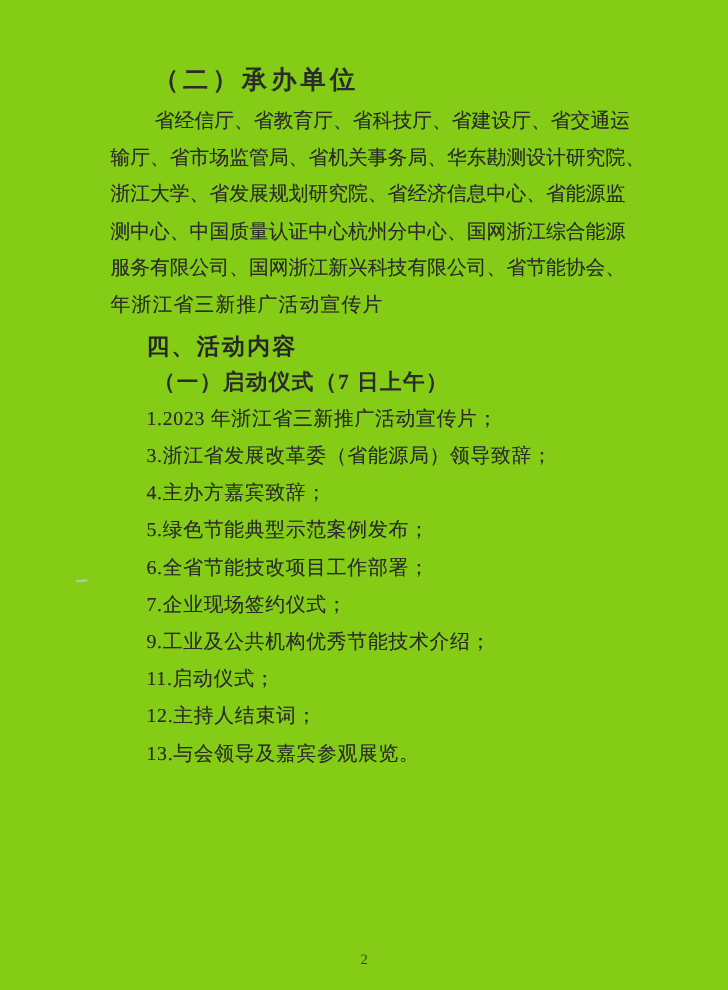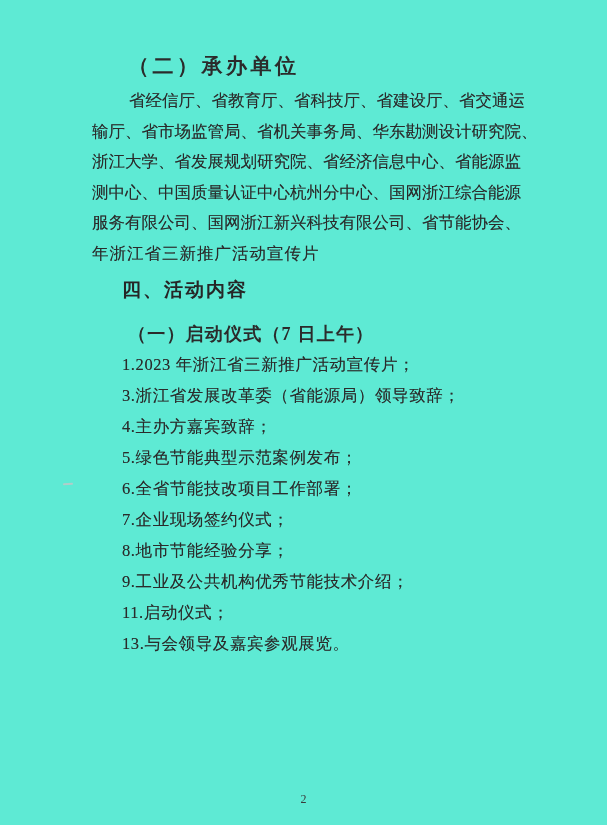--- a/index.html
+++ b/index.html
@@ -4,21 +4,21 @@
 <style>
   html, body {
     margin: 0;
     padding: 0;
     background: #ffffff;
   }
   .page {
     position: relative;
     width: 607px;
     height: 825px;
-    background: #5eead4;
+    background: #84cc16;
     overflow: hidden;
     font-family: "Liberation Serif", "DejaVu Serif", serif;
     color: #2b2b2b;
   }
   .content {
     position: absolute;
     left: 92px;
     top: 53px;
     width: 428px;
   }
@@ -57,21 +57,21 @@
     font-family: Liberation Serif, serif;
     font-size: 19px;
     font-weight: bold;
     letter-spacing: 2px;
     line-height: 26px;
     color: #262626;
     white-space: nowrap;
   }
   
   .h-sub {
-    margin: 18px 0 0 36px;
+    margin: 2px 0 0 36px;
     font-size: 18px;
     font-weight: bold;
     letter-spacing: 1.2px;
     line-height: 26px;
     white-space: nowrap;
   }
   .items {
     margin: 2px 0 10px 30px;
   }
   .item {
@@ -259,23 +259,23 @@
 
     <div class="h-sub">（一）启动仪式（7 日上午）</div>
 
     <div class="items">
       <div class="item">1.2023 年浙江省三新推广活动宣传片；</div>
       <div class="item">3.浙江省发展改革委（省能源局）领导致辞；</div>
       <div class="item">4.主办方嘉宾致辞；</div>
       <div class="item">5.绿色节能典型示范案例发布；</div>
       <div class="item">6.全省节能技改项目工作部署；</div>
       <div class="item">7.企业现场签约仪式；</div>
-      <div class="item">8.地市节能经验分享；</div>
       <div class="item">9.工业及公共机构优秀节能技术介绍；</div>
       <div class="item">11.启动仪式；</div>
+      <div class="item">12.主持人结束词；</div>
       <div class="item">13.与会领导及嘉宾参观展览。</div>
     </div>
   </div>
 
   <div class="artifact-dash"></div>
 
   <div class="page-number">2</div>
 </div>
 
 </body></html>

